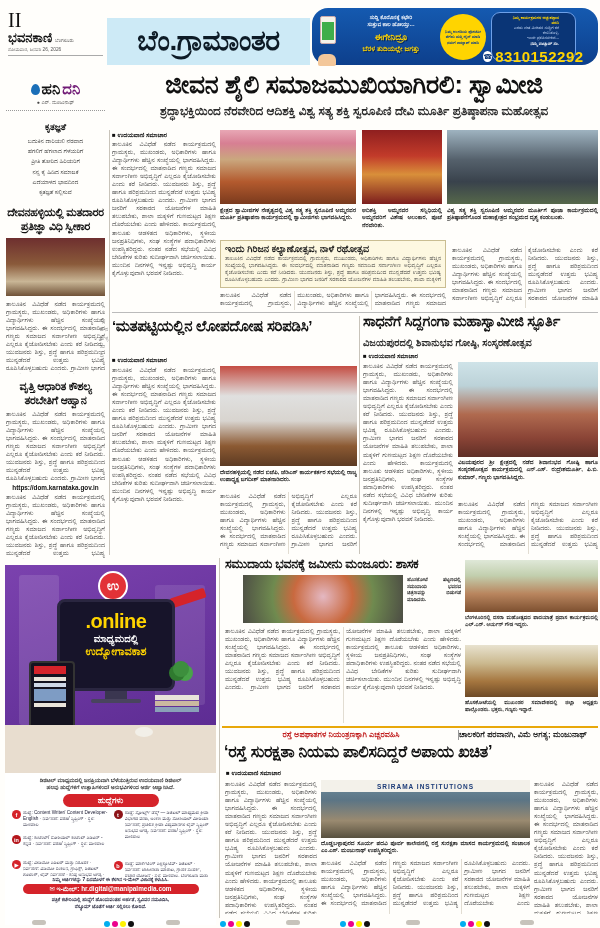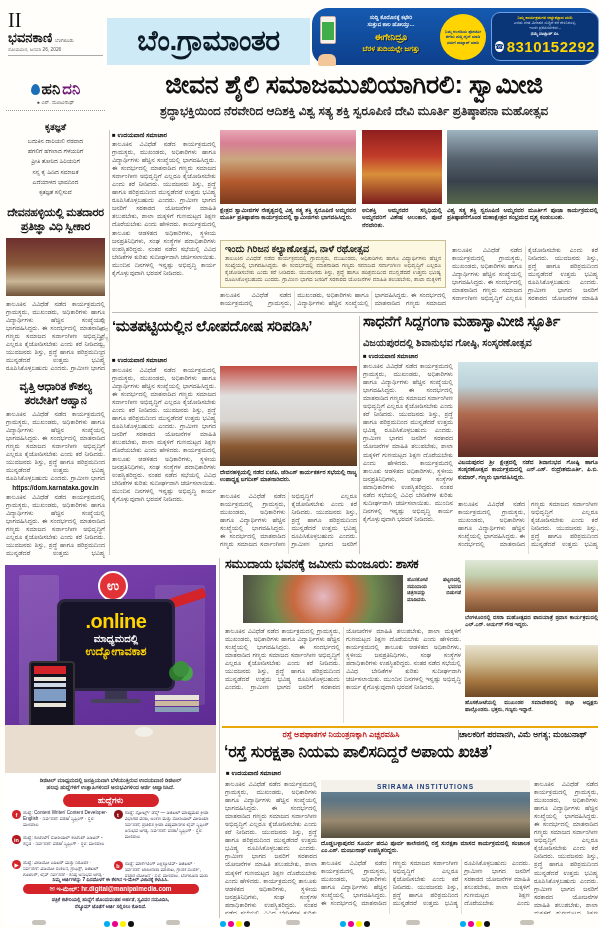--- a/index.html
+++ b/index.html
@@ -68,21 +68,21 @@
     </div>
     <div class="abs" style="left:33px;top:6px;width:92px;text-align:center;">
       <div style="font-size:5.6px;font-weight:700;color:#ffffff;">ಸುದ್ದಿ ಕೊರೊನಕ್ಕೆ ಕಛೇರಿ</div>
       <div style="font-size:5.6px;font-weight:700;color:#ffffff;">ಸುತ್ತುವ ಕಾಲ ಹೋಯ್ತು...</div>
       <div style="font-size:9px;font-weight:800;color:#ffd400;margin-top:4px;text-shadow:1px 1px 0 #00225a;">ಈಗೇನಿದ್ರೂ</div>
       <div style="font-size:7px;font-weight:800;color:#ffd400;margin-top:2px;text-shadow:1px 1px 0 #00225a;">ಬೆರಳ ತುದಿಯಲ್ಲೇ ಜಗತ್ತು</div>
     </div>
     <div class="abs" style="left:128px;top:6px;width:46px;height:46px;border-radius:50%;background:#ffd400;display:flex;align-items:center;justify-content:center;text-align:center;padding:2px;box-sizing:border-box;">
       <span style="font-size:4.2px;font-weight:700;color:#0d3f8c;line-height:1.3;">ನಿಮ್ಮ ಅಂಗಡಿಯ ಫೋಟೋ ತೆಗೆದು ಮತ್ತಿ ಲೈನ್ ಮಾಡಿ ನಮಗೆ ವಾಟ್ಸಾಪ್ ಮಾಡಿ</span>
     </div>
-    <div class="abs" style="left:179px;top:4px;width:108px;height:49px;background:#0a3576;border:1px solid #6ea0e8;border-radius:9px;padding:2px 16px;box-sizing:border-box;text-align:center;">
+    <div class="abs" style="left:179px;top:4px;width:85px;height:49px;background:#0a3576;border:1px solid #6ea0e8;border-radius:9px;padding:2px 16px;box-sizing:border-box;text-align:right;">
       <div style="font-size:4.2px;font-weight:700;color:#ffd400;">ನಿಮ್ಮ ಕಾರ್ಯಕ್ರಮಗಳ ಅಚ್ಚುಕಟ್ಟಾದ ವರದಿ</div>
       <div style="font-size:4.2px;color:#cfe2ff;">ಎರಡು ದೇಶ ವಿದೇಶದ ಸುದ್ದಿಗೆ ಕರೆ ಕೇಳಿಸಿಕೊಳ್ಳಿ,</div>
       <div style="font-size:4.2px;color:#cfe2ff;">ಇಂದೇ ಪ್ರಕಟಿಸಬೇಕಿದೆ...</div>
       <div style="font-size:4.4px;font-weight:700;color:#ffffff;margin-top:1px;">ನಮ್ಮ ವಾಟ್ಸಾಪ್ ಸಂ.</div>
       <div style="display:flex;align-items:center;justify-content:center;gap:3px;margin-top:2px;">
         <span style="width:11px;height:11px;border-radius:50%;background:#ffffff;color:#0a3576;font-size:7px;display:inline-flex;align-items:center;justify-content:center;">☎</span>
         <span style="font-size:15px;font-weight:800;color:#ffd400;letter-spacing:.5px;">8310152292</span>
       </div>
     </div>
   </div>

